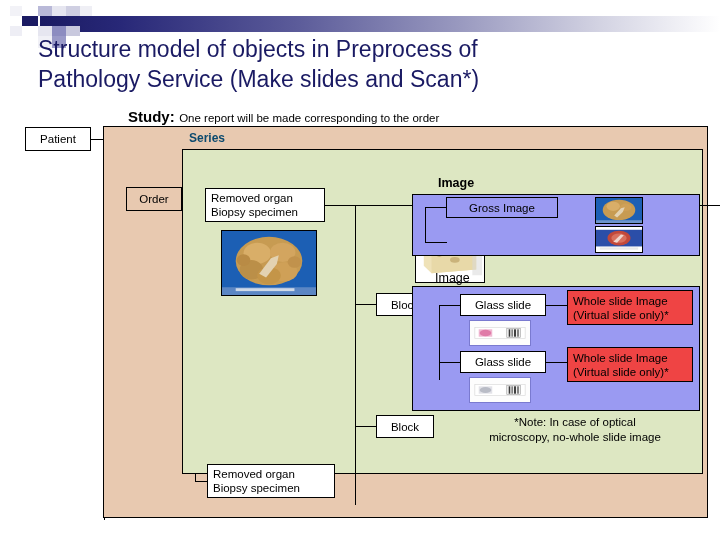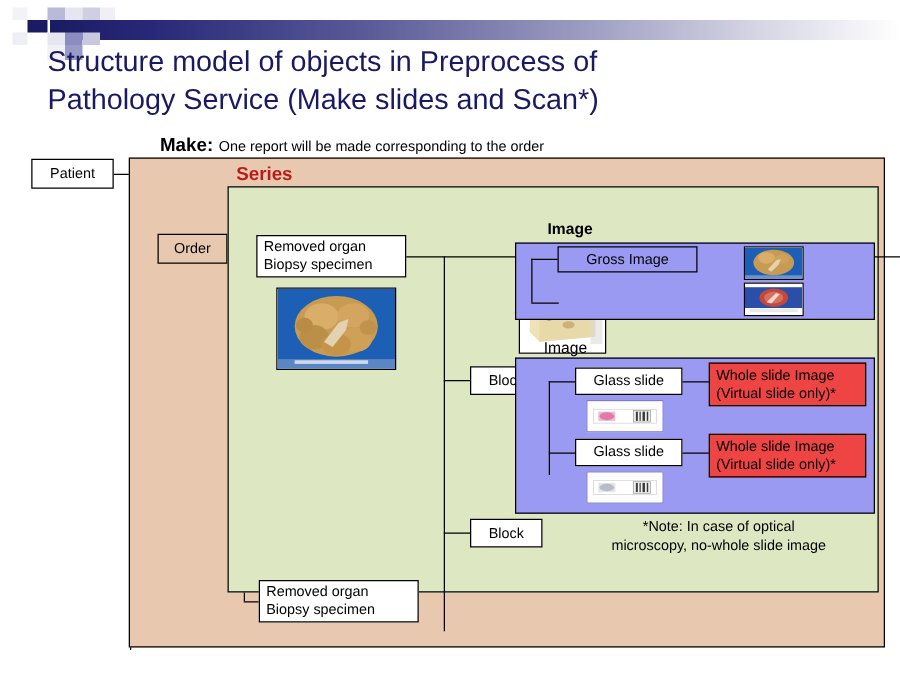--- a/index.html
+++ b/index.html
@@ -36,21 +36,21 @@
   #study-desc{font-size:11.5px;color:#000;}
 
   
   #patient{position:absolute;left:25px;top:127px;width:66px;height:24px;
     border:1px solid #000;background:#fff;font-size:11.5px;color:#000;
     display:flex;align-items:center;justify-content:center;box-sizing:border-box;}
 
   
   #series{position:absolute;left:103px;top:126px;width:605px;height:392px;
     background:#e8c9b0;border:1px solid #000;box-sizing:border-box;}
-  #series-title{position:absolute;left:85px;top:4px;font-size:15px;font-weight:bold;color:#b91c1c;}
+  #series-title{position:absolute;left:85px;top:4px;font-size:12px;font-weight:bold;color:#0c4a6e;}
 
   
   #green{position:absolute;left:78px;top:22px;width:521px;height:325px;
     background:#dde7c2;border:1px solid #000;box-sizing:border-box;}
 
   
   #order{position:absolute;left:22px;top:60px;width:56px;height:24px;
     border:1px solid #000;background:#e8c9b0;font-size:11.5px;color:#000;
     display:flex;align-items:center;justify-content:center;box-sizing:border-box;}
 
@@ -96,21 +96,21 @@
   <div class="sq" id="sq-b2"></div>
   <div class="sq" id="sq-b1"></div>
 </div>
 
 <div id="title">
   <div>Structure model of objects in Preprocess of</div>
   <div>Pathology Service (Make slides and Scan*)</div>
 </div>
 
 <div id="study-line">
-  <span id="study-label">Make:</span>
+  <span id="study-label">Study:</span>
   <span id="study-desc">One report will be made corresponding to the order</span>
 </div>
 
 <div id="patient">Patient</div>
 
 <div class="ln lh" style="left:91px;top:139px;width:14px;"></div>
 <div class="ln lv" style="left:104px;top:139px;height:381px;"></div>
 <div class="ln lh" style="left:104px;top:198px;width:21px;"></div>
 
 <div id="series">

